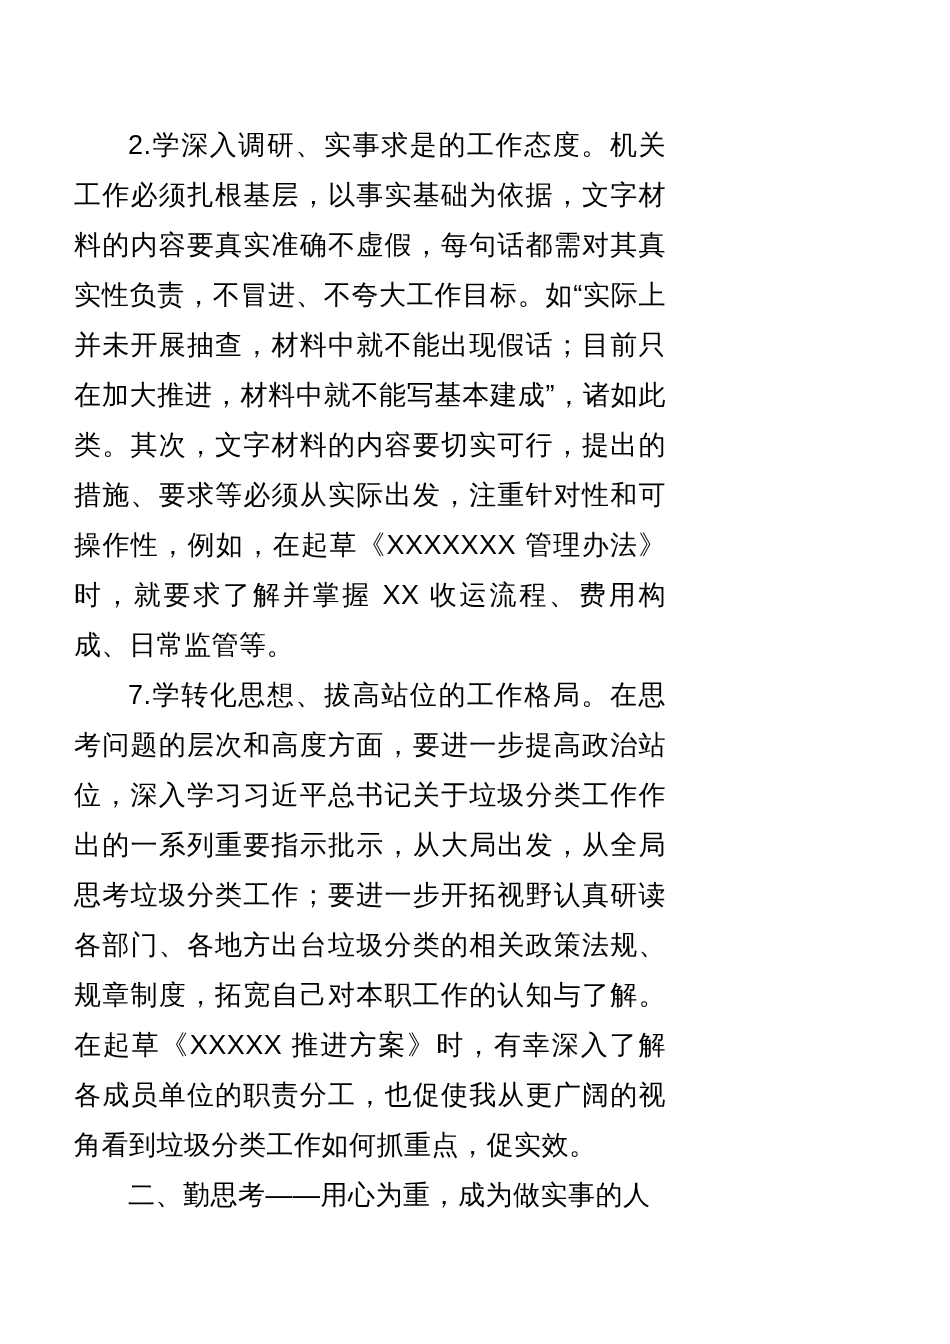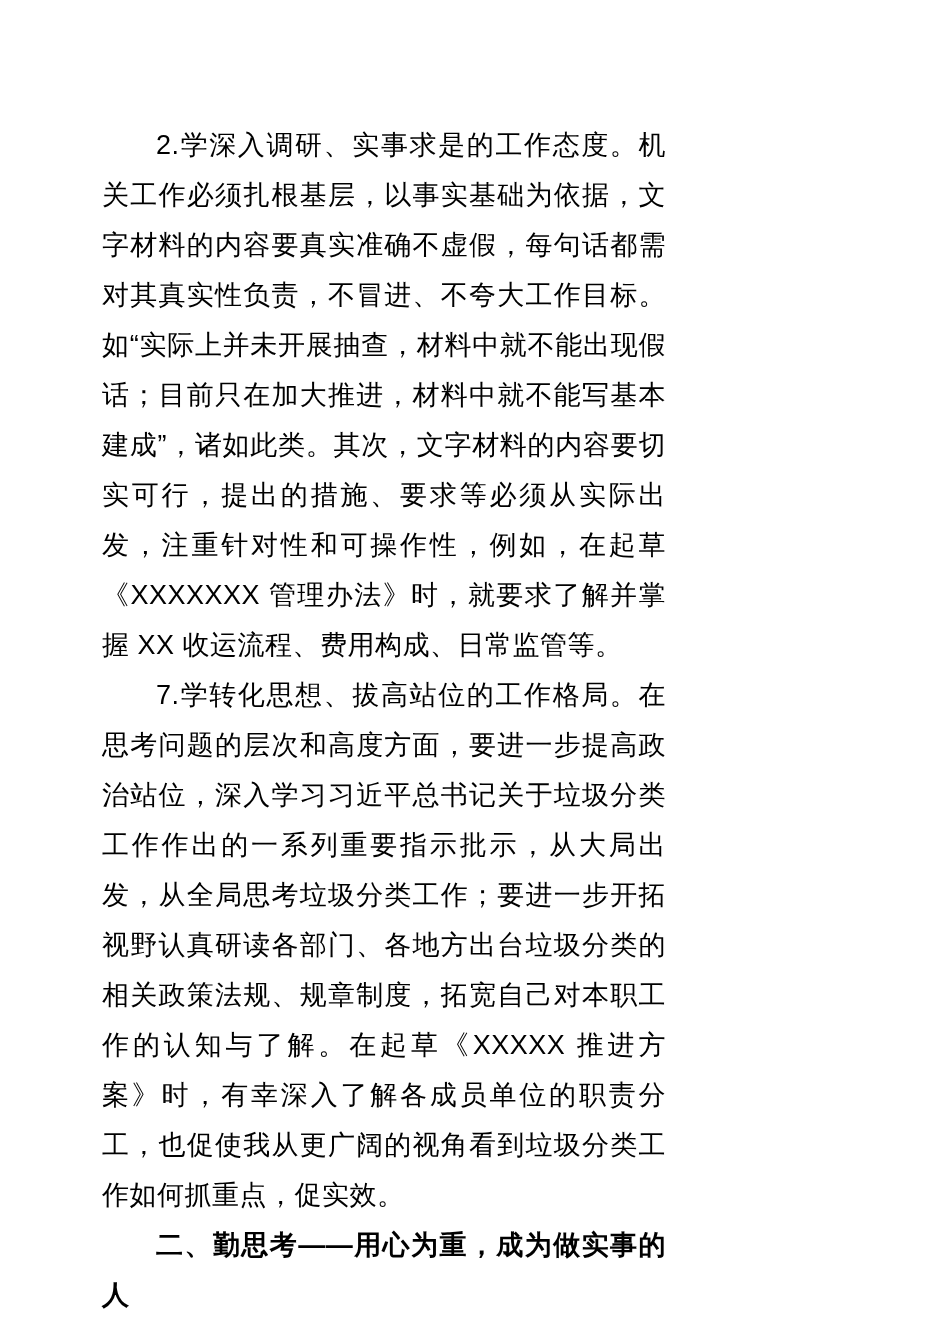--- a/index.html
+++ b/index.html
@@ -11,37 +11,37 @@
     width: 950px;
     height: 1344px;
     overflow: hidden;
     font-family: "Liberation Sans", "DejaVu Sans", sans-serif;
   }
   .page {
     box-sizing: border-box;
     width: 784px;
     height: 1344px;
     background: #ffffff;
-    padding: 120px 118px 0 102px;
+    padding: 120px 118px 0 74px;
   }
   .doc-text {
     color: #000000;
     font-size: 27px;
     line-height: 50px;
     text-align: justify;
     text-justify: inter-ideograph;
     letter-spacing: 0.5px;
   }
   .doc-text p {
     margin: 0;
     padding: 0;
     text-indent: 2em;
   }
   .heading-para {
-    font-weight: bold;
+    font-weight: normal;
   }
 </style>
 </head>
 <body>
 
 <div class="page">
   <div class="doc-text">
     <p class="body-para">2.学深入调研、实事求是的工作态度。机关工作必须扎根基层，以事实基础为依据，文字材料的内容要真实准确不虚假，每句话都需对其真实性负责，不冒进、不夸大工作目标。如“实际上并未开展抽查，材料中就不能出现假话；目前只在加大推进，材料中就不能写基本建成”，诸如此类。其次，文字材料的内容要切实可行，提出的措施、要求等必须从实际出发，注重针对性和可操作性，例如，在起草《XXXXXXX 管理办法》时，就要求了解并掌握 XX 收运流程、费用构成、日常监管等。</p>
     <p class="body-para">7.学转化思想、拔高站位的工作格局。在思考问题的层次和高度方面，要进一步提高政治站位，深入学习习近平总书记关于垃圾分类工作作出的一系列重要指示批示，从大局出发，从全局思考垃圾分类工作；要进一步开拓视野认真研读各部门、各地方出台垃圾分类的相关政策法规、规章制度，拓宽自己对本职工作的认知与了解。在起草《XXXXX 推进方案》时，有幸深入了解各成员单位的职责分工，也促使我从更广阔的视角看到垃圾分类工作如何抓重点，促实效。</p>
     <p class="heading-para">二、勤思考——用心为重，成为做实事的人</p>

